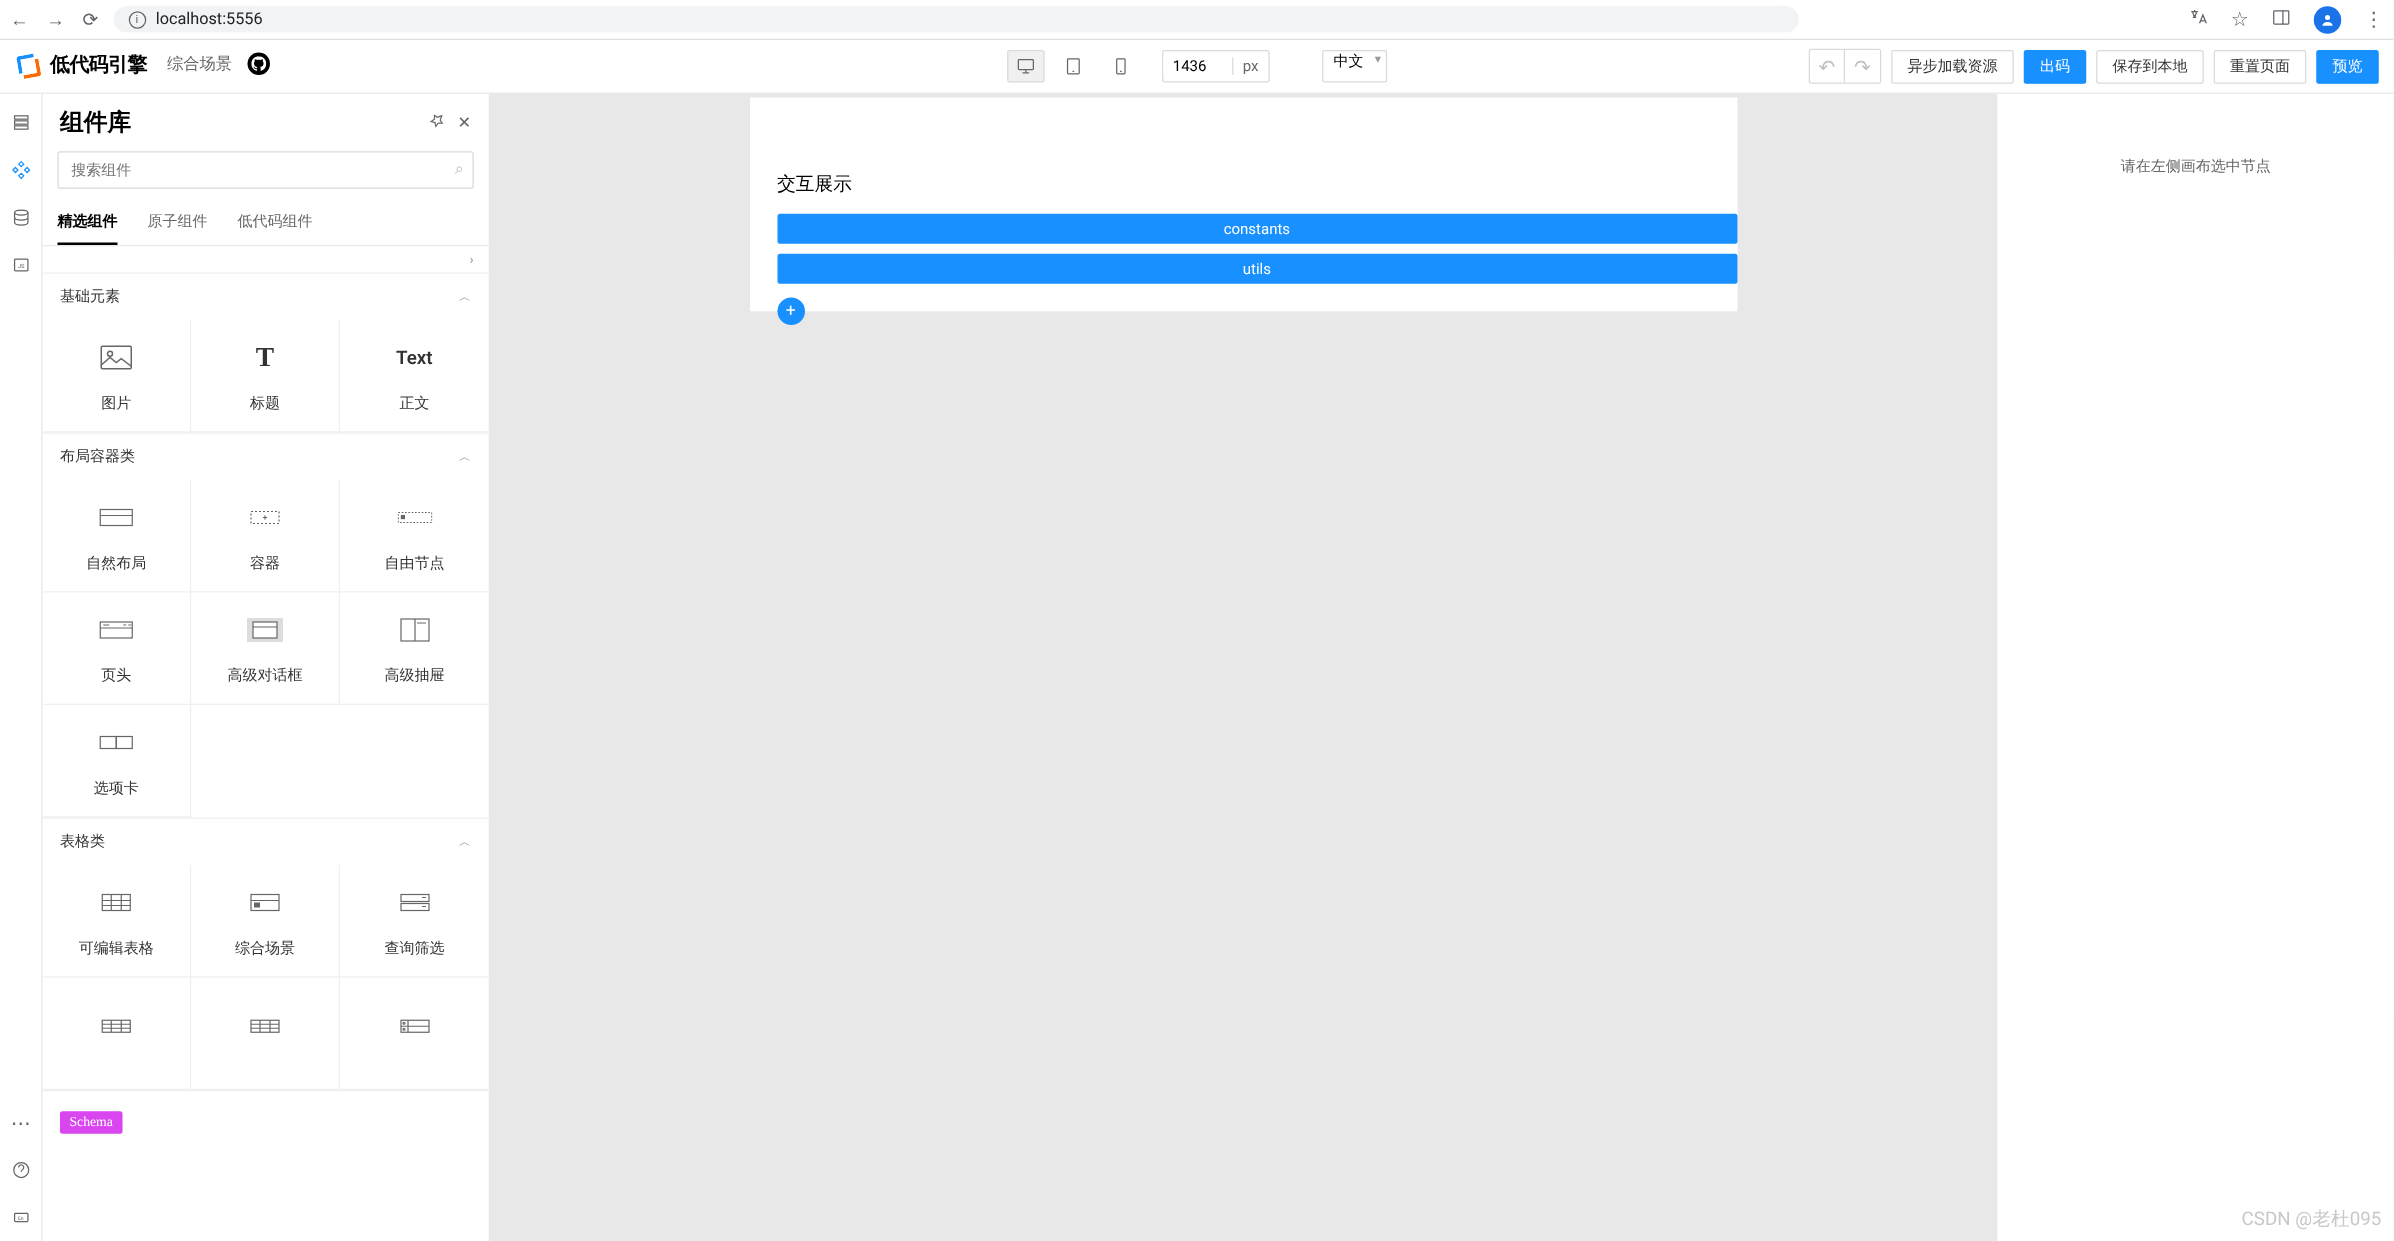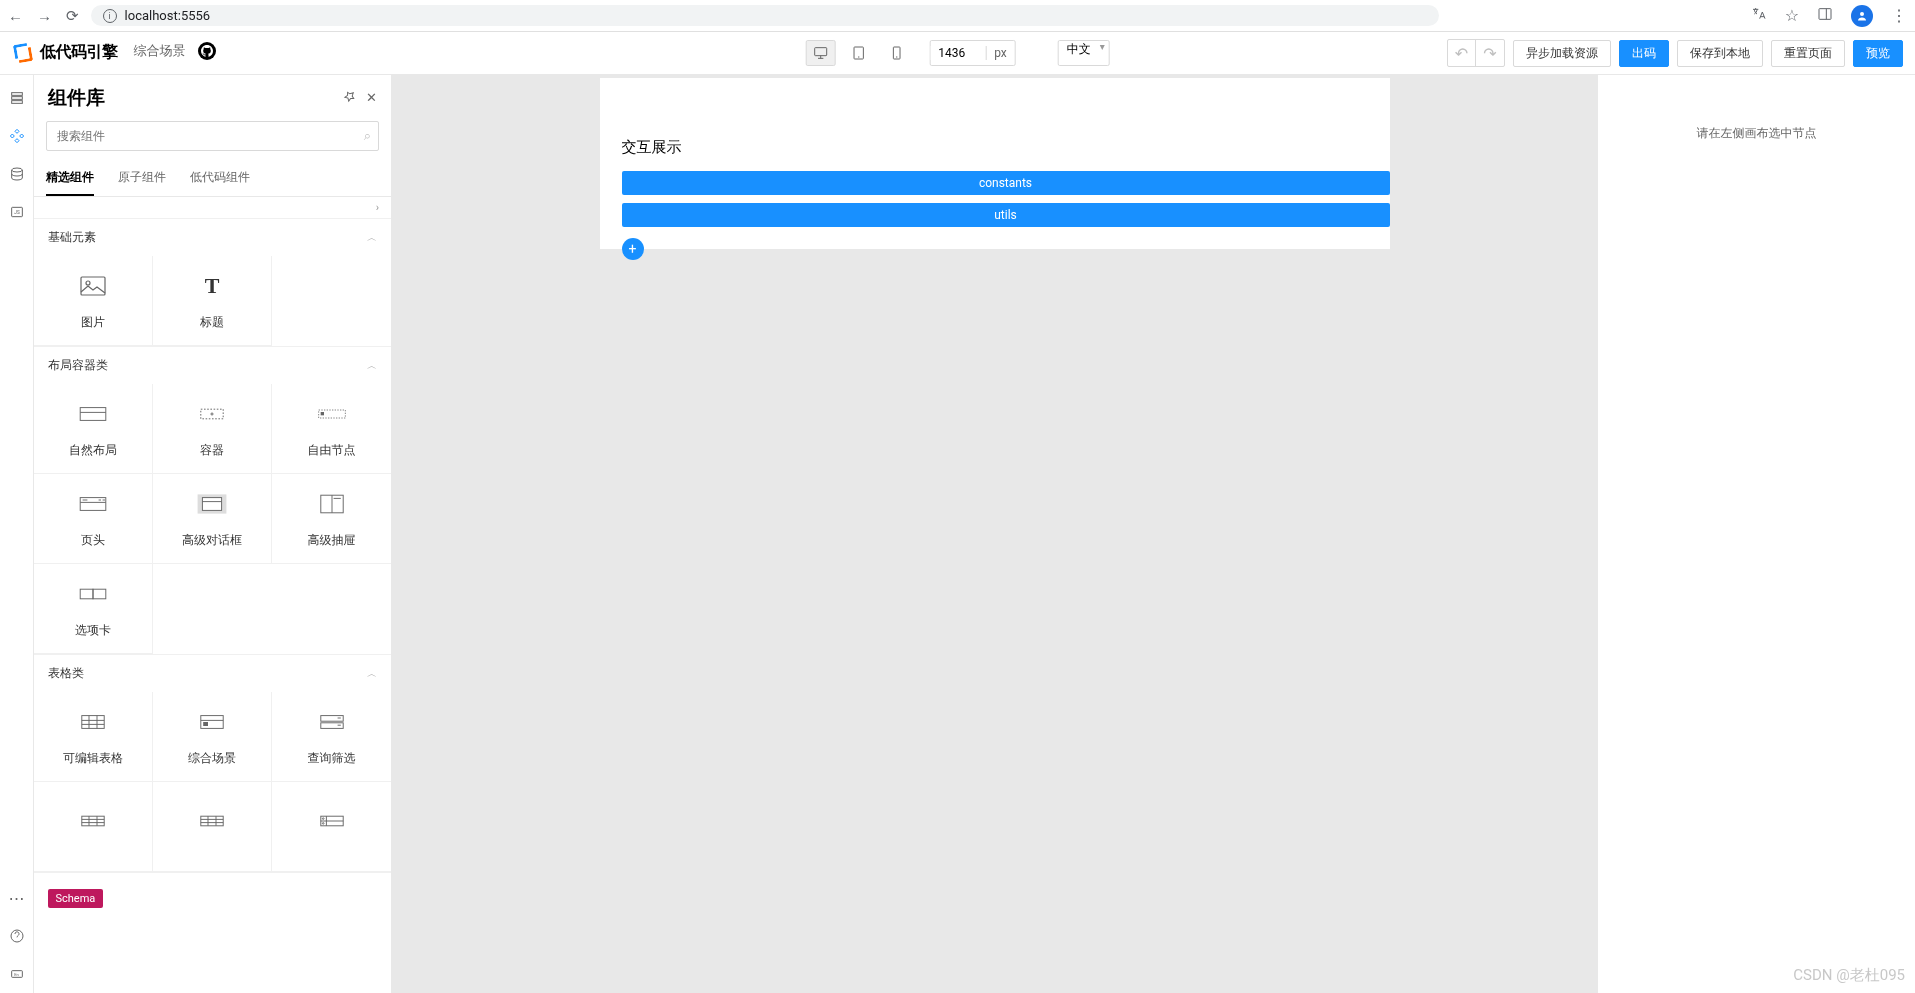--- a/index.html
+++ b/index.html
@@ -41,21 +41,21 @@
     .undo-redo span:first-child { border-right:1px solid #d9d9d9; }
     .hbtn { height:27px; padding:0 12px; font-size:12px; border:1px solid #d9d9d9; background:#fff; border-radius:2px; cursor:pointer; color:#333; }
     .hbtn.primary { background:#1890ff; color:#fff; border-color:#1890ff; }
     
     
     .main { display:flex; height: calc(100% - 75px); }
     .side-rail { width:34px; border-right:1px solid #e8e8e8; display:flex; flex-direction:column; align-items:center; gap:20px; padding-top:14px; color:#666; position:relative; }
     .rail-icon { width:18px; height:18px; cursor:pointer; display:flex; align-items:center; justify-content:center; }
     .rail-icon.active { color:#1890ff; }
     .rail-bottom { position:absolute; bottom:10px; display:flex; flex-direction:column; gap:20px; align-items:center; }
-    .tooltip-schema { position:absolute; left:40px; top:0; background:#be185d; color:#fff; font-size:11px; padding:3px 8px; border-radius:2px; white-space:nowrap; }
+    .tooltip-schema { position:absolute; left:40px; top:0; background:#d946ef; color:#fff; font-size:11px; padding:3px 8px; border-radius:2px; white-space:nowrap;font-family:Liberation Serif, serif; }
     
     .panel { width:358px; border-right:1px solid #e8e8e8; display:flex; flex-direction:column; position:relative; }
     .panel-header { display:flex; align-items:center; justify-content:space-between; padding:10px 14px; }
     .panel-title { font-size:19px; font-weight:600; color:#000; }
     .panel-header-actions { display:flex; gap:10px; color:#666; font-size:13px; }
     .panel-header-actions span { cursor:pointer; }
     
     .search-box { margin:0 12px 10px; position:relative; }
     .search-box input { width:100%; height:30px; border:1px solid #d9d9d9; border-radius:2px; padding:0 28px 0 10px; font-size:12px; outline:none; }
     .search-box .sicon { position:absolute; right:8px; top:7px; color:#bfbfbf; font-size:13px; }
@@ -262,20 +262,24 @@
                   <circle cx="11" cy="9" r="2"></circle>
                   <path d="M4 18l7-6 5 4 4-3 8 6"></path>
                 </svg>
               </div>
             <span class="comp-label">图片</span>
           </div>
           <div class="comp-item">
             <div class="comp-icon" style="font-size:22px; font-family:serif; font-weight:bold;">T</div>
             <span class="comp-label">标题</span>
           </div>
+          <div class="comp-item">
+            <div class="comp-icon" style="font-size:15px; font-weight:600;">Text</div>
+            <span class="comp-label">正文</span>
+          </div>
         </div>
       </div>
 
       <div class="section">
         <div class="section-header">
           <span>布局容器类</span>
           <span class="chev">︿</span>
         </div>
         <div class="grid3">
           <div class="comp-item">

